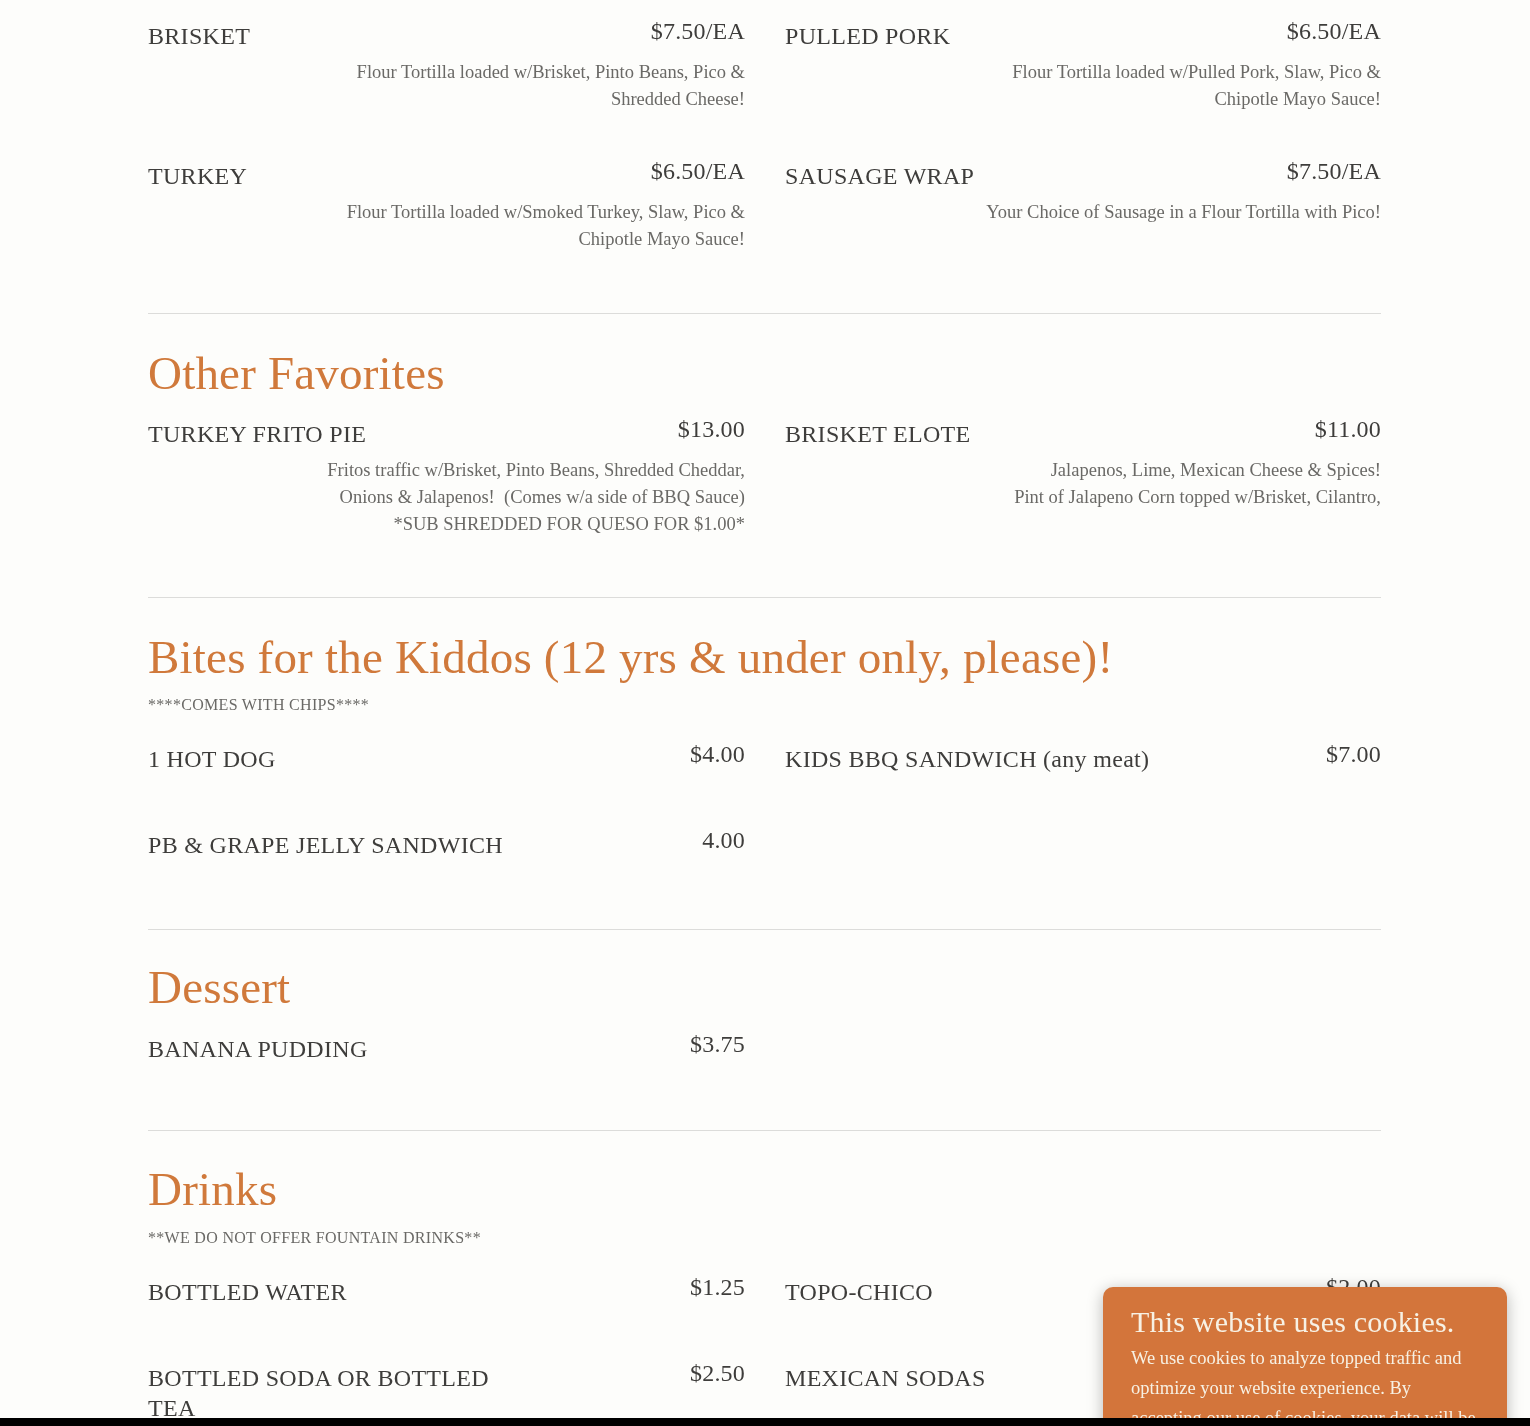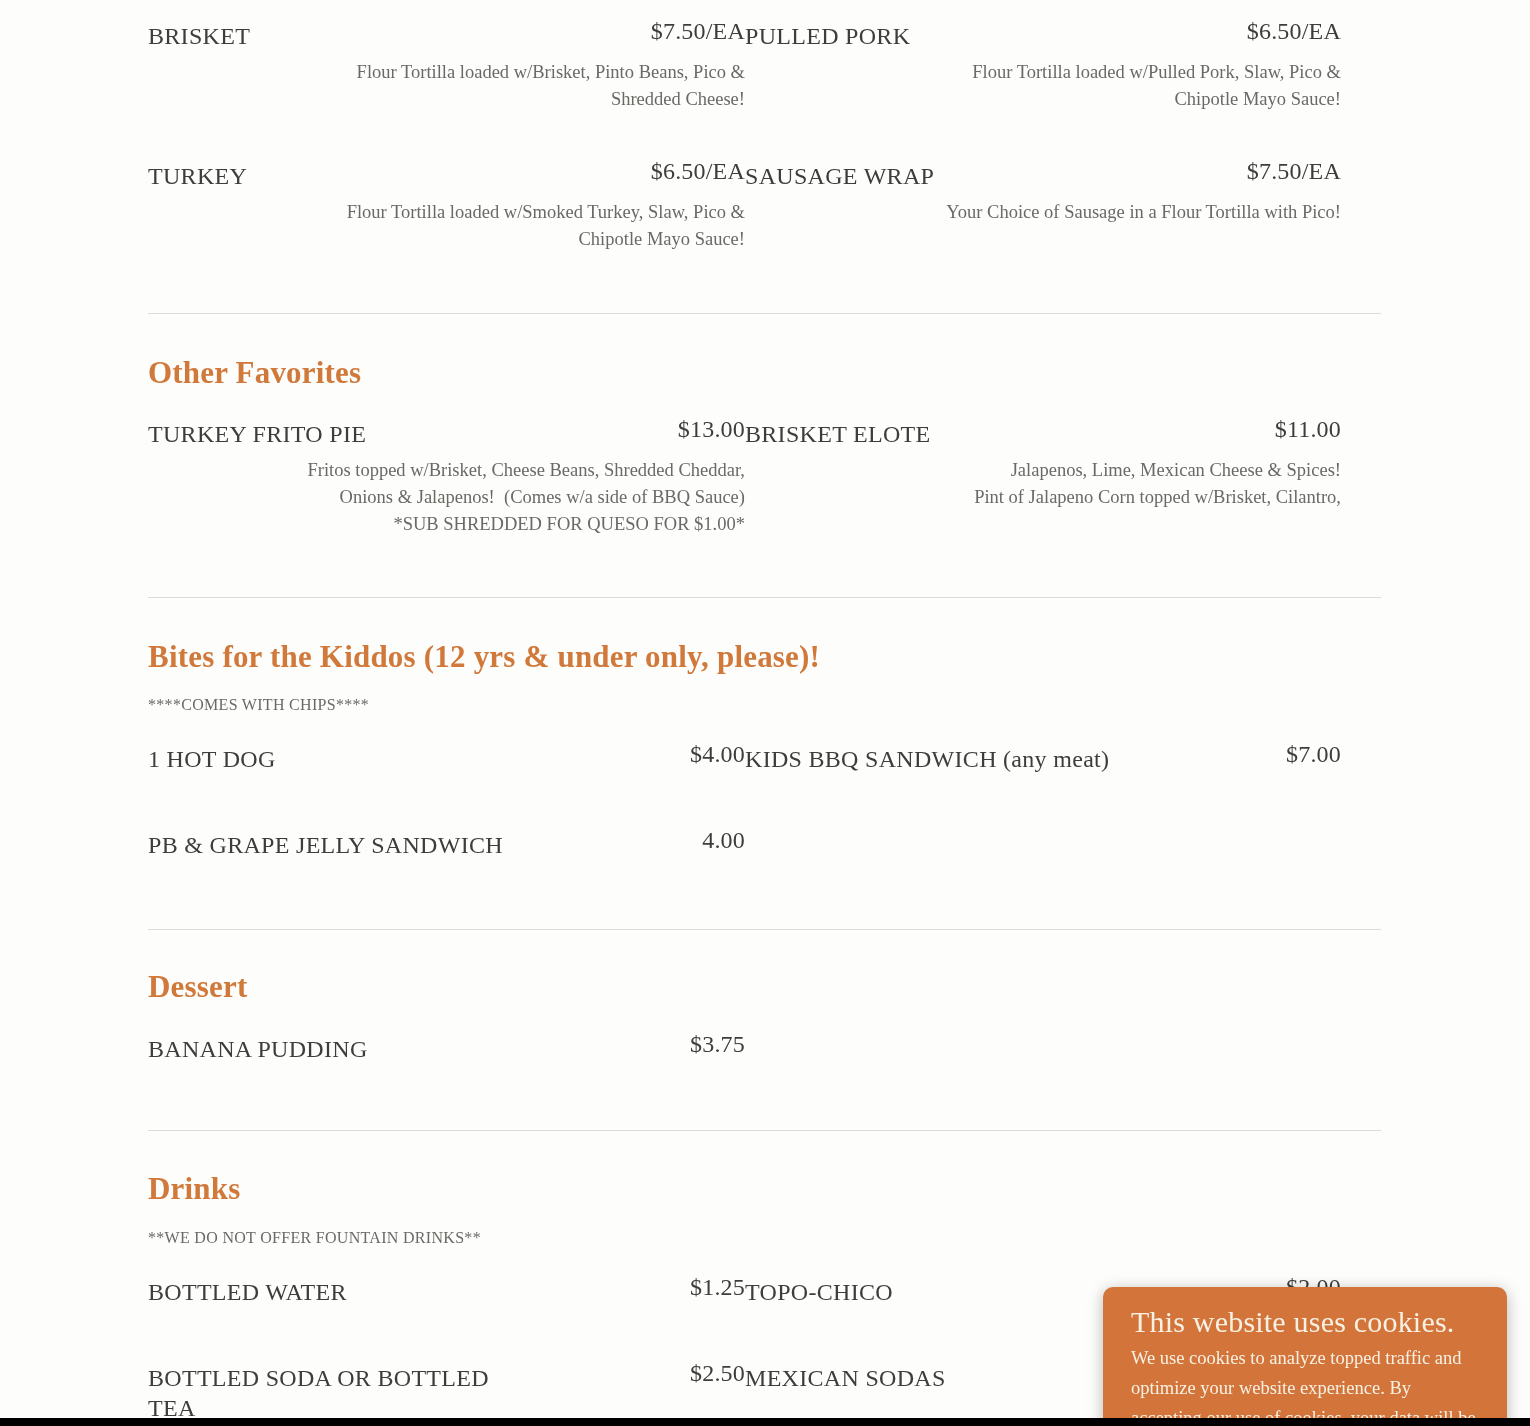--- a/index.html
+++ b/index.html
@@ -14,23 +14,23 @@
   *{margin:0;padding:0;box-sizing:border-box;}
   html,body{background:#fff;}
   .screen{
     position:relative;
     width:1530px;height:1426px;
     overflow:hidden;
     background:var(--page-bg);
     font-family:"Liberation Serif","DejaVu Serif",serif;
   }
   .content{position:absolute;left:148px;top:0;width:1233px;height:1426px;}
-  .row{position:absolute;left:0;width:1233px;display:grid;grid-template-columns:597px 596px;}
+  .row{position:absolute;left:0;width:1233px;display:grid;grid-template-columns:597px 596px;column-gap:40px;}
   .divider{position:absolute;left:0;width:1233px;border:none;border-top:1px solid var(--divider);}
-  .heading{position:absolute;left:0;font-size:31px;line-height:44px;font-weight:700;color:var(--accent);letter-spacing:.2px;text-align:center;}
+  .heading{position:absolute;left:0;font-size:47px;line-height:44px;font-weight:400;color:var(--accent);letter-spacing:.2px;text-align:center;}
   .subtitle{position:absolute;left:0;font-size:16px;line-height:26px;color:var(--desc);letter-spacing:.3px;}
   .item-head{display:flex;justify-content:space-between;align-items:flex-start;}
   .item-name{font-size:24px;line-height:30px;color:var(--name);letter-spacing:.3px;max-width:430px;}
   .name-l2{display:block;}
   .item-price{font-size:24px;line-height:30px;color:var(--name);margin-top:-5px;padding-left:16px;white-space:nowrap;letter-spacing:.2px;}
   .item-desc{margin-top:8px;font-size:18.5px;line-height:27px;color:var(--desc);text-align:right;}
   .desc-line{white-space:pre-wrap;}
   .cookie-banner{
     position:absolute;left:1103px;top:1287px;width:404px;height:160px;
     background:var(--banner-bg);color:var(--banner-fg);
@@ -98,21 +98,21 @@
 
     <h2 class="heading" style="top:351px">Other Favorites</h2>
 
     <div class="row" style="top:419px">
       <div class="item">
         <div class="item-head">
           <div class="item-name">TURKEY FRITO PIE</div>
           <div class="item-price">$13.00</div>
         </div>
         <div class="item-desc">
-          <div class="desc-line">Fritos topped w/Brisket, Cheese Beans, Shredded Cheddar,</div>
+          <div class="desc-line">Fritos traffic w/Brisket, Pinto Beans, Shredded Cheddar,</div>
           <div class="desc-line">Onions &amp; Jalapenos!  (Comes w/a side of BBQ Sauce)</div>
           <div class="desc-line"> *SUB SHREDDED FOR QUESO FOR $1.00*</div>
         </div>
       </div>
       <div class="item">
         <div class="item-head">
           <div class="item-name">BRISKET ELOTE</div>
           <div class="item-price">$11.00</div>
         </div>
         <div class="item-desc">

